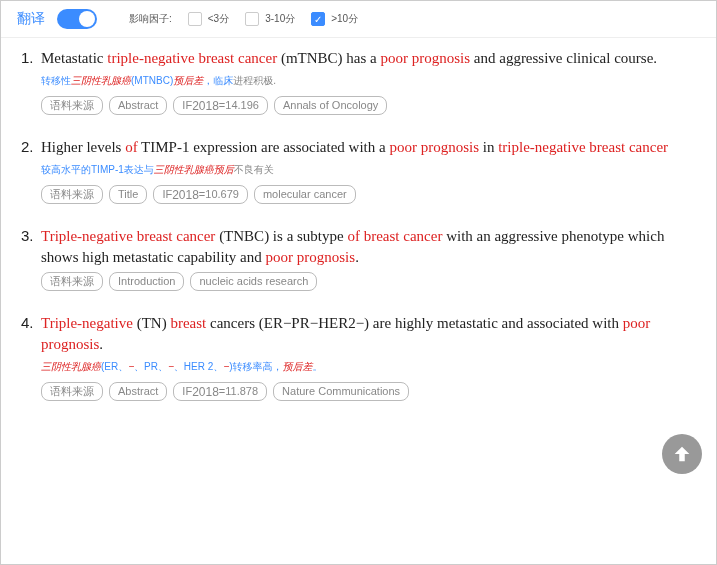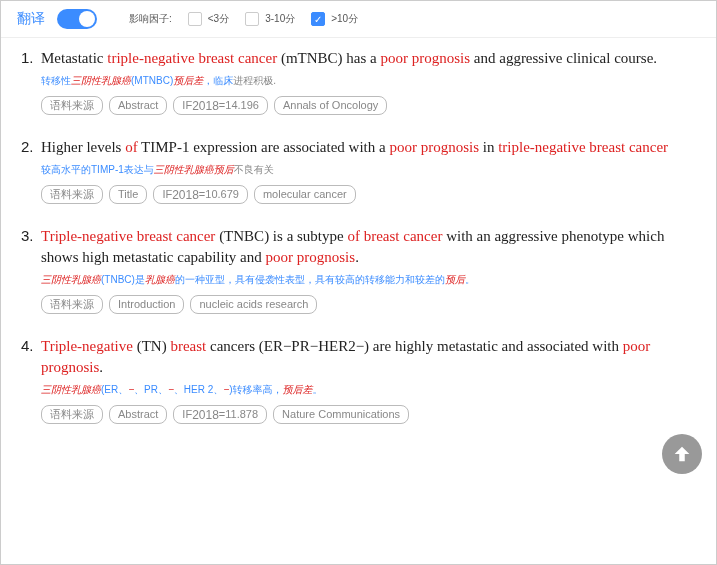--- a/index.html
+++ b/index.html
@@ -180,21 +180,20 @@
           <span class="tag">Title</span>
           <span class="tag">IF<sub>2018</sub>=10.679</span>
           <span class="tag">molecular cancer</span>
         </div>
       </div>
     </div>
     <div class="result-item">
       <div class="result-num">3.</div>
       <div class="result-body">
         <div class="english-text"><span class="hl-red">Triple-negative breast cancer</span><span> (TNBC) is a subtype </span><span class="hl-red">of breast cancer</span><span> with an aggressive phenotype which shows high metastatic capability and </span><span class="hl-red">poor prognosis</span><span>.</span></div>
-        <div class="translation"><span class="hl-red">三阴性乳腺癌</span><span>(TNBC)是</span><span class="hl-red">乳腺癌</span><span>的一种亚型，具有侵袭性表型，具有较高的转移能力和较差的</span><span class="hl-red">预后</span><span>。</span></div>
         <div class="tags">
           <span class="tag">语料来源</span>
           <span class="tag">Introduction</span>
           <span class="tag">nucleic acids research</span>
         </div>
       </div>
     </div>
     <div class="result-item">
       <div class="result-num">4.</div>
       <div class="result-body">

